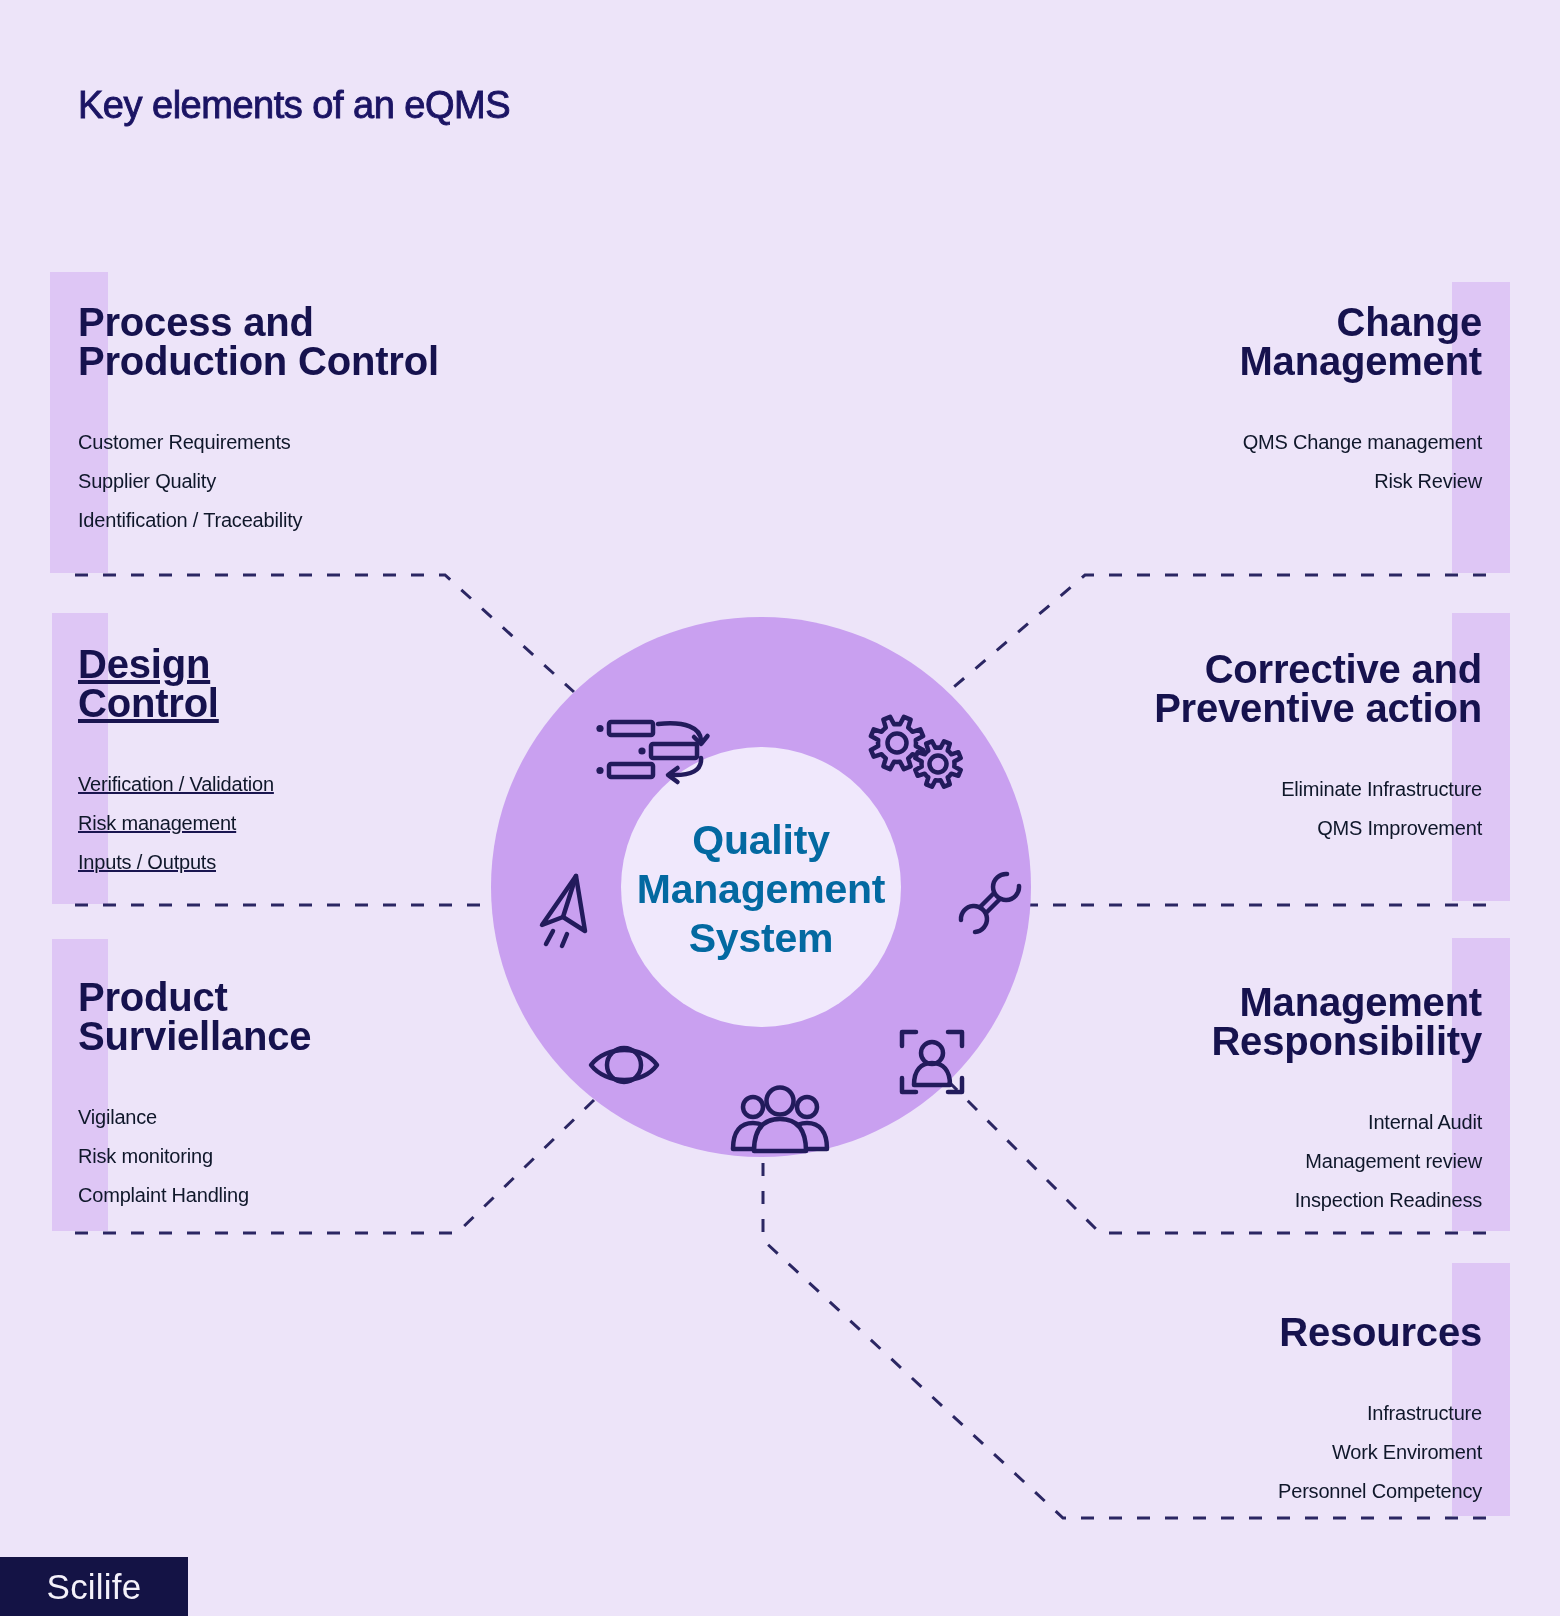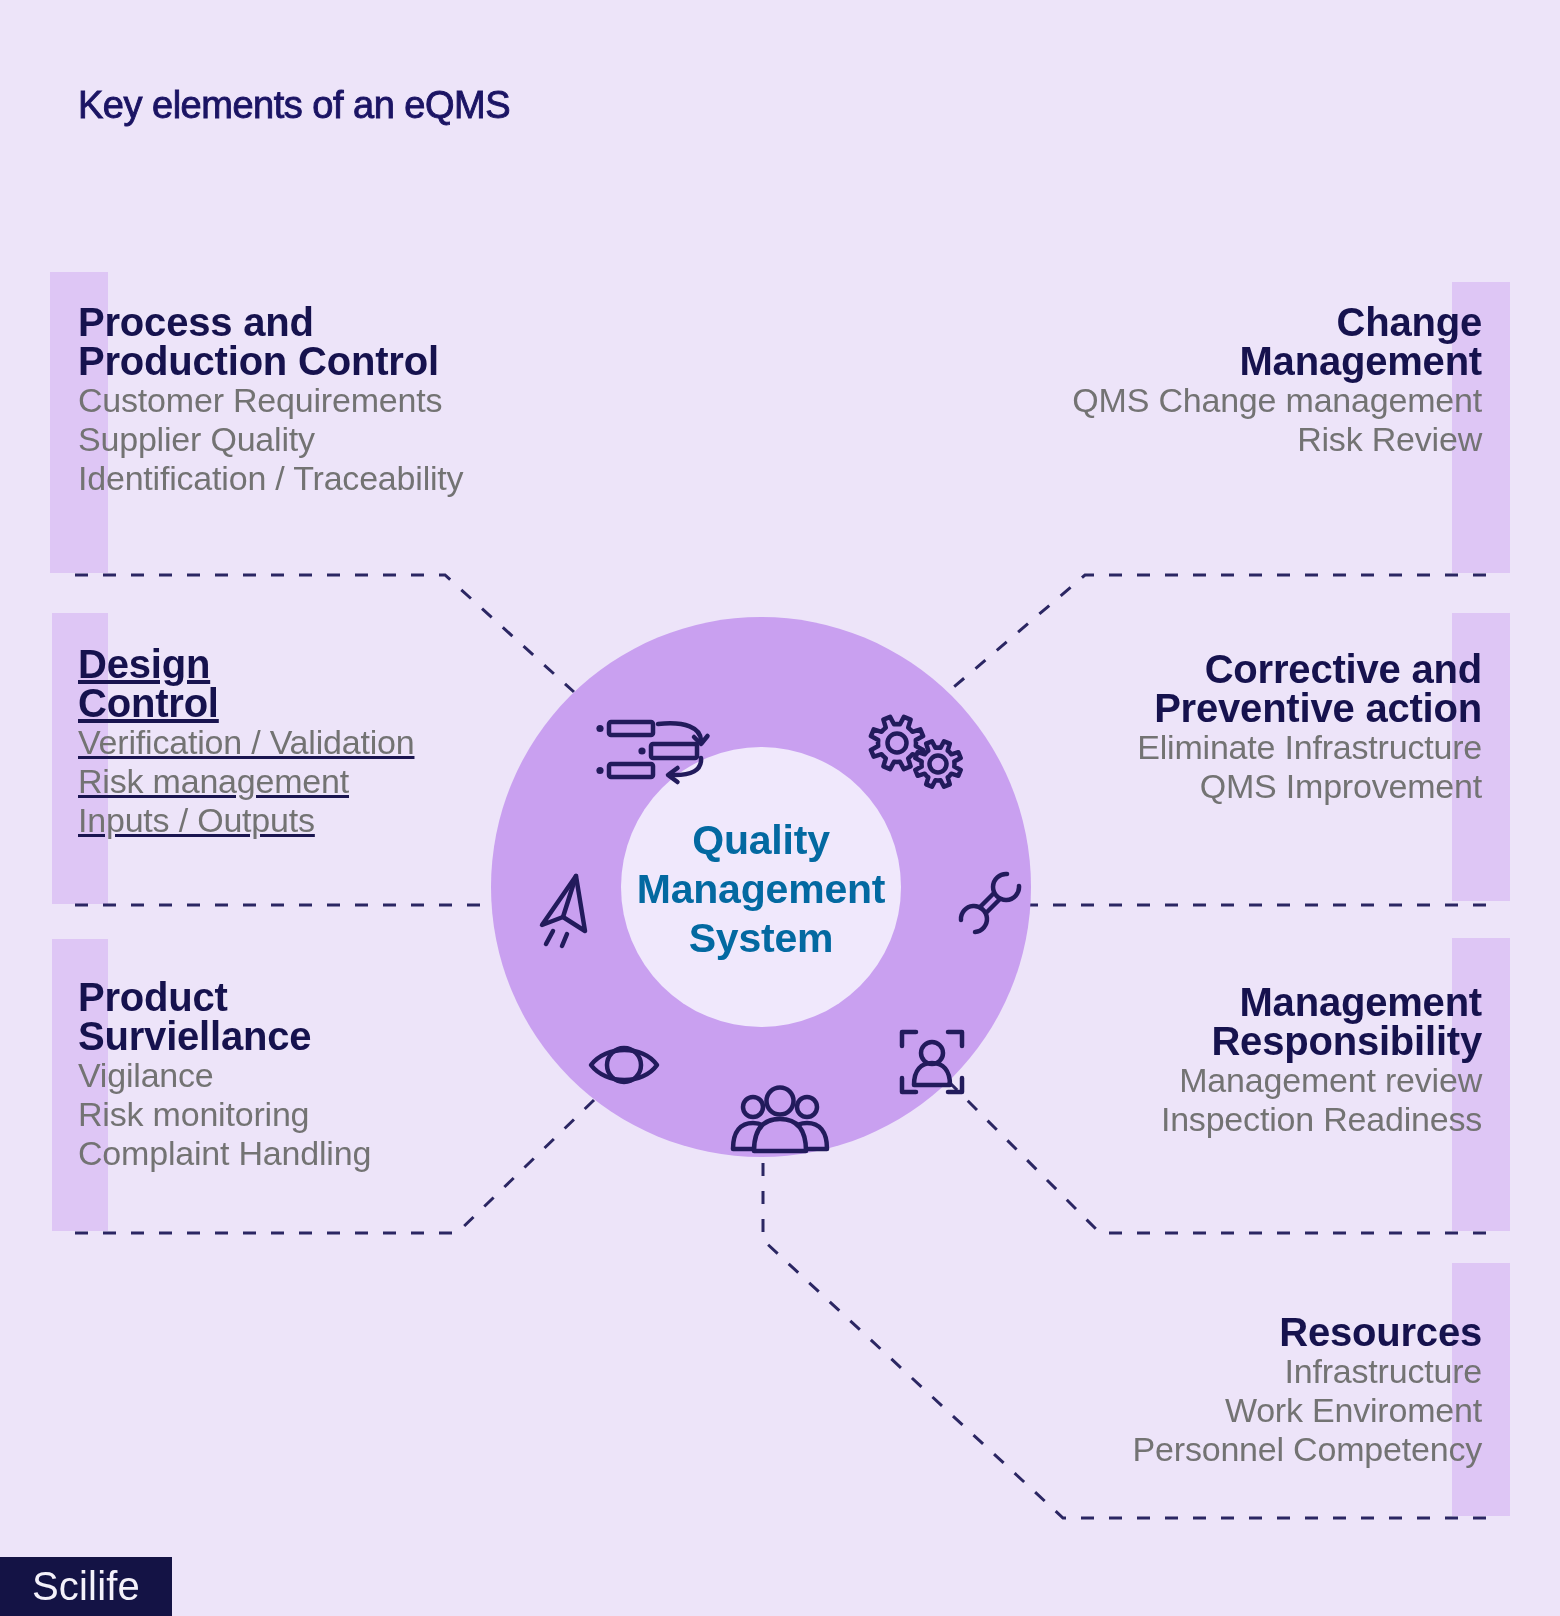--- a/index.html
+++ b/index.html
@@ -14,35 +14,35 @@
     font-size:38px;font-weight:400;letter-spacing:-0.5px;
     color:#1B1464;-webkit-text-stroke:0.9px #1B1464;
   }
   .sec{position:absolute;z-index:2;}
   .sec.left{left:78px;width:460px;text-align:left;}
   .sec.right{left:962px;width:520px;text-align:right;}
   .sec h2{
     margin:0;font-size:40px;line-height:39px;font-weight:bold;
     letter-spacing:-0.2px;white-space:pre-line;color:#16124E;
   }
-  .sec .items{font-size:34px;line-height:39px;letter-spacing:-0.2px;color:#737373;}
+  .sec .items{margin-top:42px;font-size:20px;line-height:39px;letter-spacing:-0.2px;color:#0f172a;}
   svg.diagram{position:absolute;left:0;top:0;z-index:1;}
   .dash{stroke:#2B2663;stroke-width:3;stroke-dasharray:13 15;fill:none;}
   .icons{stroke:#221B5C;stroke-width:4.5;fill:none;stroke-linecap:round;stroke-linejoin:round;}
   .fillnavy{fill:#221B5C;stroke:none;}
   .occ{fill:#C9A0F0;}
   #center-label{
     position:absolute;left:601px;top:816px;width:320px;z-index:2;
     text-align:center;font-size:41px;line-height:49px;font-weight:bold;
     letter-spacing:-0.2px;white-space:pre-line;color:#0369a1;
   }
   #logo{
-    position:absolute;left:0;top:1557px;width:172px;height:59px;z-index:3;
+    position:absolute;left:0;top:1557px;width:188px;height:59px;z-index:3;
     background:#141345;color:#F4F1FA;display:flex;align-items:center;justify-content:center;
-    font-size:40px;letter-spacing:0.2px;
+    font-size:35px;letter-spacing:0.2px;
   }
 </style>
 </head>
 <body>
 
 <h1 id="title">Key elements of an eQMS</h1>
 
 <div class="bar" style="left:50px;top:272px;width:58px;height:301px;"></div>
 <div class="bar" style="left:52px;top:613px;width:56px;height:291px;"></div>
 <div class="bar" style="left:52px;top:939px;width:56px;height:292px;"></div>
@@ -174,20 +174,21 @@
   <div class="items">
     <div>Eliminate Infrastructure</div>
     <div>QMS Improvement</div>
   </div>
 </section>
 
 <section class="sec right" style="top:983px;">
   <h2>Management
 Responsibility</h2>
   <div class="items">
+    <div>Internal Audit</div>
     <div>Management review</div>
     <div>Inspection Readiness</div>
   </div>
 </section>
 
 <section class="sec right" style="top:1313px;">
   <h2>Resources</h2>
   <div class="items">
     <div>Infrastructure</div>
     <div>Work Enviroment</div>

